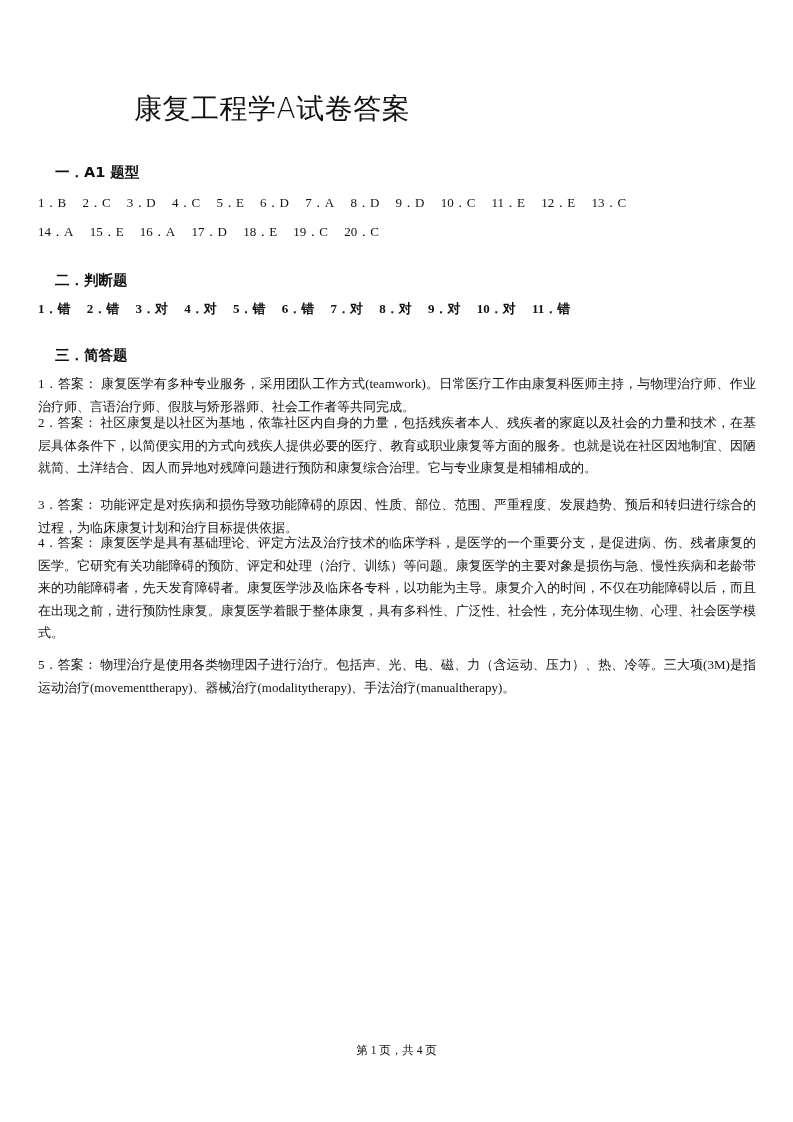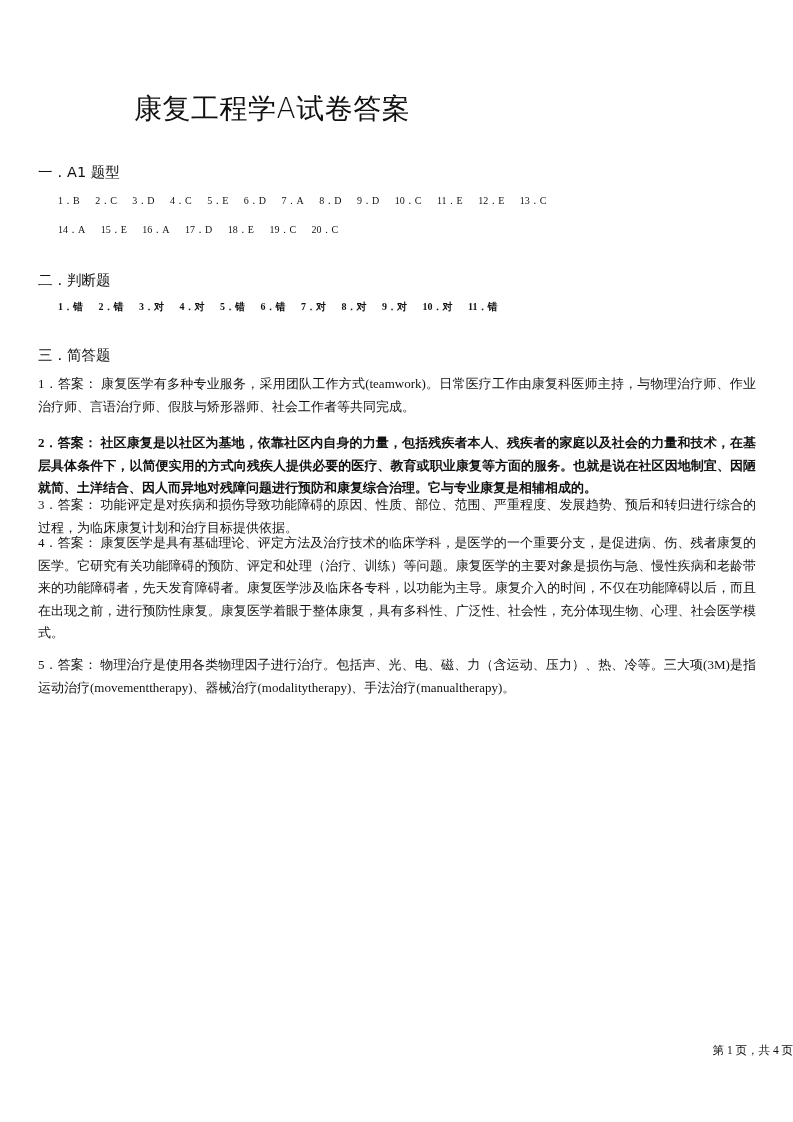--- a/index.html
+++ b/index.html
@@ -1,27 +1,27 @@
 <!DOCTYPE html>
 <html><head>
 <meta charset="utf-8">
 <style>
   html, body { margin: 0; padding: 0; background: #ffffff; }
   body { width: 793px; height: 1122px; position: relative; overflow: hidden;
          font-family: "Liberation Serif", "DejaVu Serif", serif; color: #111; }
   .title { position: absolute; left: 134px; top: 90px; font-size: 28px;
            font-family: "DejaVu Sans", sans-serif; font-weight: 500; letter-spacing: 0.5px; }
   .title .latin { font-family: "DejaVu Sans", sans-serif; font-weight: 300; }
-  .h2 { position: absolute; left: 38px; font-size: 14.5px; font-weight: normal;
+  .h2 { position: absolute; left: 55px; font-size: 14.5px; font-weight: bold;
         font-family: "DejaVu Sans", sans-serif; }
-  .line { position: absolute; left: 38px; font-size: 10px; white-space: nowrap; margin-left: 20px; }
+  .line { position: absolute; left: 38px; font-size: 13px; white-space: nowrap; }
   .line span.item { margin-right: 13px; }
   .para { position: absolute; left: 38px; width: 718px; font-size: 13px;
           line-height: 22.5px; text-align: justify; text-justify: inter-character; }
-  .footer { position: absolute; top: 1043px; left: 0; width: 793px; text-align: right;
+  .footer { position: absolute; top: 1043px; left: 0; width: 793px; text-align: center;
             font-size: 11.5px; }
 </style>
 </head>
 <body>
 
 <div class="title">
   <span>康复工程学</span><span class="latin">A</span><span>试卷答案</span>
 </div>
 
 <div class="h2" style="top:163px;">一．A1 题型</div>
@@ -60,18 +60,18 @@
   <span class="item">6．错</span>
   <span class="item">7．对</span>
   <span class="item">8．对</span>
   <span class="item">9．对</span>
   <span class="item">10．对</span>
   <span class="item">11．错</span>
 </div>
 
 <div class="h2" style="top:346px;">三．简答题</div>
 <div class="para" style="top:373px;">1．答案：  康复医学有多种专业服务，采用团队工作方式(teamwork)。日常医疗工作由康复科医师主持，与物理治疗师、作业治疗师、言语治疗师、假肢与矫形器师、社会工作者等共同完成。</div>
-<div class="para" style="top:432px;font-weight:bold;">2．答案：  社区康复是以社区为基地，依靠社区内自身的力量，包括残疾者本人、残疾者的家庭以及社会的力量和技术，在基层具体条件下，以简便实用的方式向残疾人提供必要的医疗、教育或职业康复等方面的服务。也就是说在社区因地制宜、因陋就简、土洋结合、因人而异地对残障问题进行预防和康复综合治理。它与专业康复是相辅相成的。</div>
+<div class="para" style="top:412px;">2．答案：  社区康复是以社区为基地，依靠社区内自身的力量，包括残疾者本人、残疾者的家庭以及社会的力量和技术，在基层具体条件下，以简便实用的方式向残疾人提供必要的医疗、教育或职业康复等方面的服务。也就是说在社区因地制宜、因陋就简、土洋结合、因人而异地对残障问题进行预防和康复综合治理。它与专业康复是相辅相成的。</div>
 <div class="para" style="top:494px;">3．答案：  功能评定是对疾病和损伤导致功能障碍的原因、性质、部位、范围、严重程度、发展趋势、预后和转归进行综合的过程，为临床康复计划和治疗目标提供依据。</div>
 <div class="para" style="top:532px;">4．答案：  康复医学是具有基础理论、评定方法及治疗技术的临床学科，是医学的一个重要分支，是促进病、伤、残者康复的医学。它研究有关功能障碍的预防、评定和处理（治疗、训练）等问题。康复医学的主要对象是损伤与急、慢性疾病和老龄带来的功能障碍者，先天发育障碍者。康复医学涉及临床各专科，以功能为主导。康复介入的时间，不仅在功能障碍以后，而且在出现之前，进行预防性康复。康复医学着眼于整体康复，具有多科性、广泛性、社会性，充分体现生物、心理、社会医学模式。</div>
 <div class="para" style="top:654px;">5．答案：  物理治疗是使用各类物理因子进行治疗。包括声、光、电、磁、力（含运动、压力）、热、冷等。三大项(3M)是指运动治疗(movementtherapy)、器械治疗(modalitytherapy)、手法治疗(manualtherapy)。</div>
 
 <div class="footer">第 1 页，共 4 页</div>
 
 </body></html>

